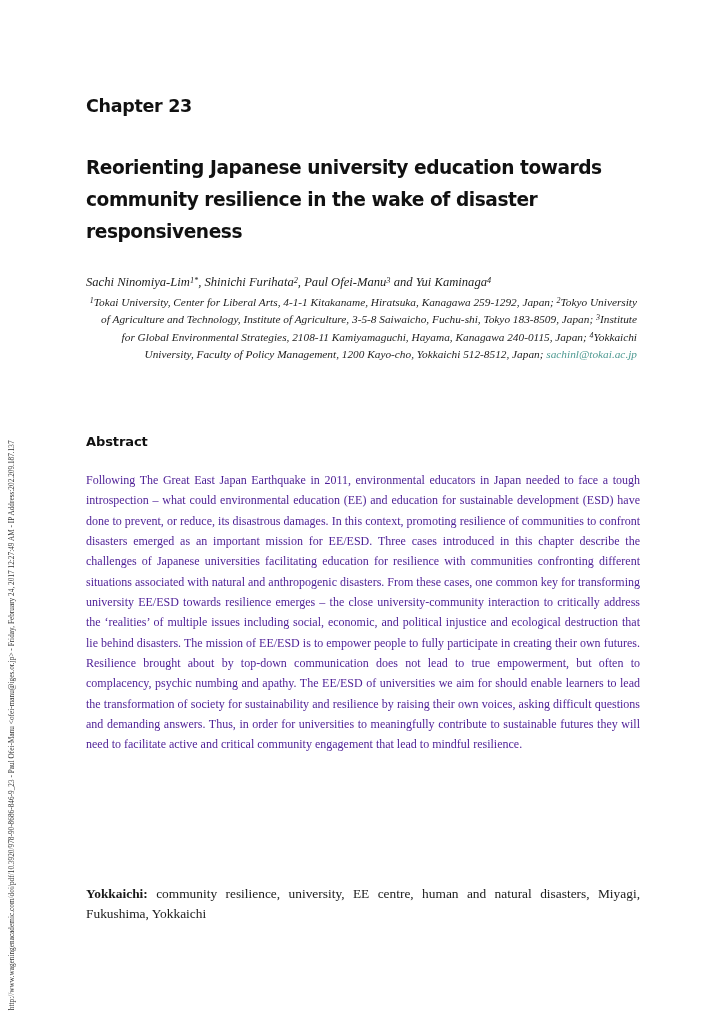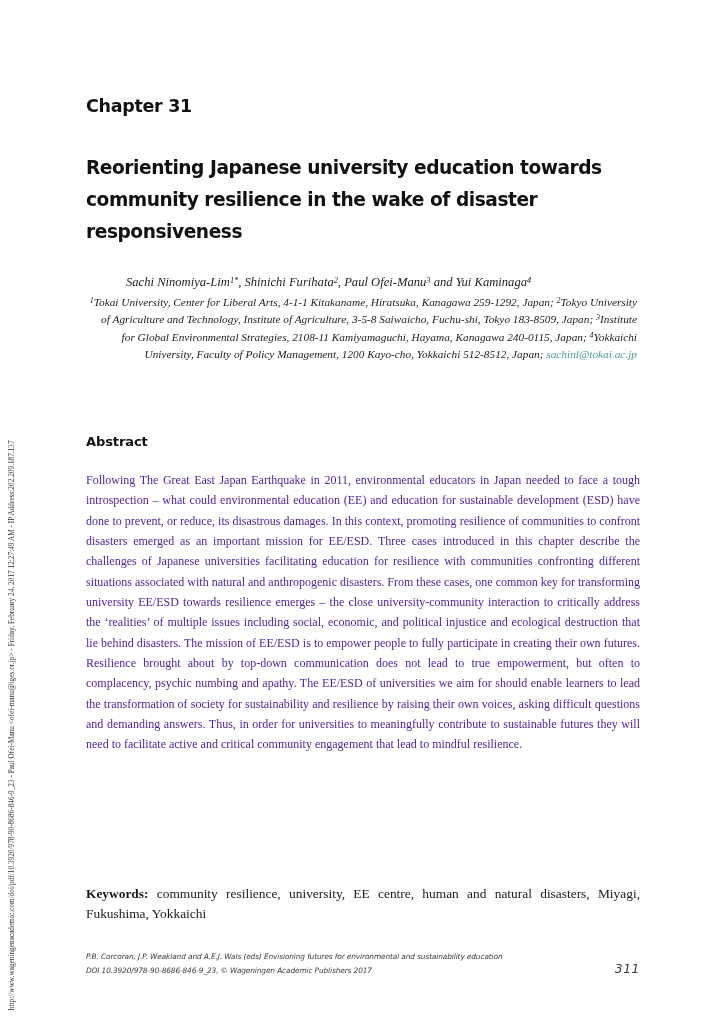--- a/index.html
+++ b/index.html
@@ -74,21 +74,20 @@
   #authors {
     position: absolute;
     top: 273px;
     left: 0;
     width: 554px;
     font-family: "Liberation Serif", serif;
     font-style: italic;
     font-size: 12.6px;
     line-height: 18.6px;
     color: #1c1c1c;
-    margin-left: 40px;
   }
   #authors sup {
     font-size: 66%;
     vertical-align: 0.42em;
     line-height: 0;
   }
 
   #affiliations {
     position: absolute;
     top: 294px;
@@ -182,33 +181,28 @@
 </style>
 </head>
 <body>
 
 <div id="watermark-strip">
   <div id="watermark-text">http://www.wageningenacademic.com/doi/pdf/10.3920/978-90-8686-846-9_23 - Paul Ofei-Manu &lt;ofei-manu@iges.or.jp&gt; - Friday, February 24, 2017 12:27:49 AM - IP Address:202.209.187.137</div>
 </div>
 
 <div id="page">
 
-  <div id="chapter-number">Chapter 31</div>
+  <div id="chapter-number">Chapter 23</div>
 
   <h1 id="chapter-title">Reorienting Japanese university education towards community resilience in the wake of disaster responsiveness</h1>
 
   <div id="authors">Sachi Ninomiya-Lim<sup>1*</sup>, Shinichi Furihata<sup>2</sup>, Paul Ofei-Manu<sup>3</sup> and Yui Kaminaga<sup>4</sup></div>
 
   <div id="affiliations"><span><sup>1</sup>Tokai University, Center for Liberal Arts, 4-1-1 Kitakaname, Hiratsuka, Kanagawa 259-1292, Japan; <sup>2</sup>Tokyo University of Agriculture and Technology, Institute of Agriculture, 3-5-8 Saiwaicho, Fuchu-shi, Tokyo 183-8509, Japan; <sup>3</sup>Institute for Global Environmental Strategies, 2108-11 Kamiyamaguchi, Hayama, Kanagawa 240-0115, Japan; <sup>4</sup>Yokkaichi University, Faculty of Policy Management, 1200 Kayo-cho, Yokkaichi 512-8512, Japan; </span><a class="email-link" href="#">sachinl@tokai.ac.jp</a></div>
 
   <div id="abstract-heading">Abstract</div>
 
   <div id="abstract-body">Following The Great East Japan Earthquake in 2011, environmental educators in Japan needed to face a tough introspection – what could environmental education (EE) and education for sustainable development (ESD) have done to prevent, or reduce, its disastrous damages. In this context, promoting resilience of communities to confront disasters emerged as an important mission for EE/ESD. Three cases introduced in this chapter describe the challenges of Japanese universities facilitating education for resilience with communities confronting different situations associated with natural and anthropogenic disasters. From these cases, one common key for transforming university EE/ESD towards resilience emerges – the close university-community interaction to critically address the ‘realities’ of multiple issues including social, economic, and political injustice and ecological destruction that lie behind disasters. The mission of EE/ESD is to empower people to fully participate in creating their own futures. Resilience brought about by top-down communication does not lead to true empowerment, but often to complacency, psychic numbing and apathy. The EE/ESD of universities we aim for should enable learners to lead the transformation of society for sustainability and resilience by raising their own voices, asking difficult questions and demanding answers. Thus, in order for universities to meaningfully contribute to sustainable futures they will need to facilitate active and critical community engagement that lead to mindful resilience.</div>
 
-  <div id="keywords"><span class="kw-label">Keywords:</span> <span>community resilience, university, EE centre, human and natural disasters, Miyagi, Fukushima, Yokkaichi</span></div>
-
-  <div id="footer">
-    <div id="footer-citation">P.B. Corcoran, J.P. Weakland and A.E.J. Wals (eds) Envisioning futures for environmental and sustainability education</div>
-    <div id="footer-doi">DOI 10.3920/978-90-8686-846-9_23, © Wageningen Academic Publishers 2017</div>
-    <div id="page-number">311</div>
-  </div>
+  <div id="keywords"><span class="kw-label">Yokkaichi:</span> <span>community resilience, university, EE centre, human and natural disasters, Miyagi, Fukushima, Yokkaichi</span></div>
+
 
 </div>
 
 </body></html>

